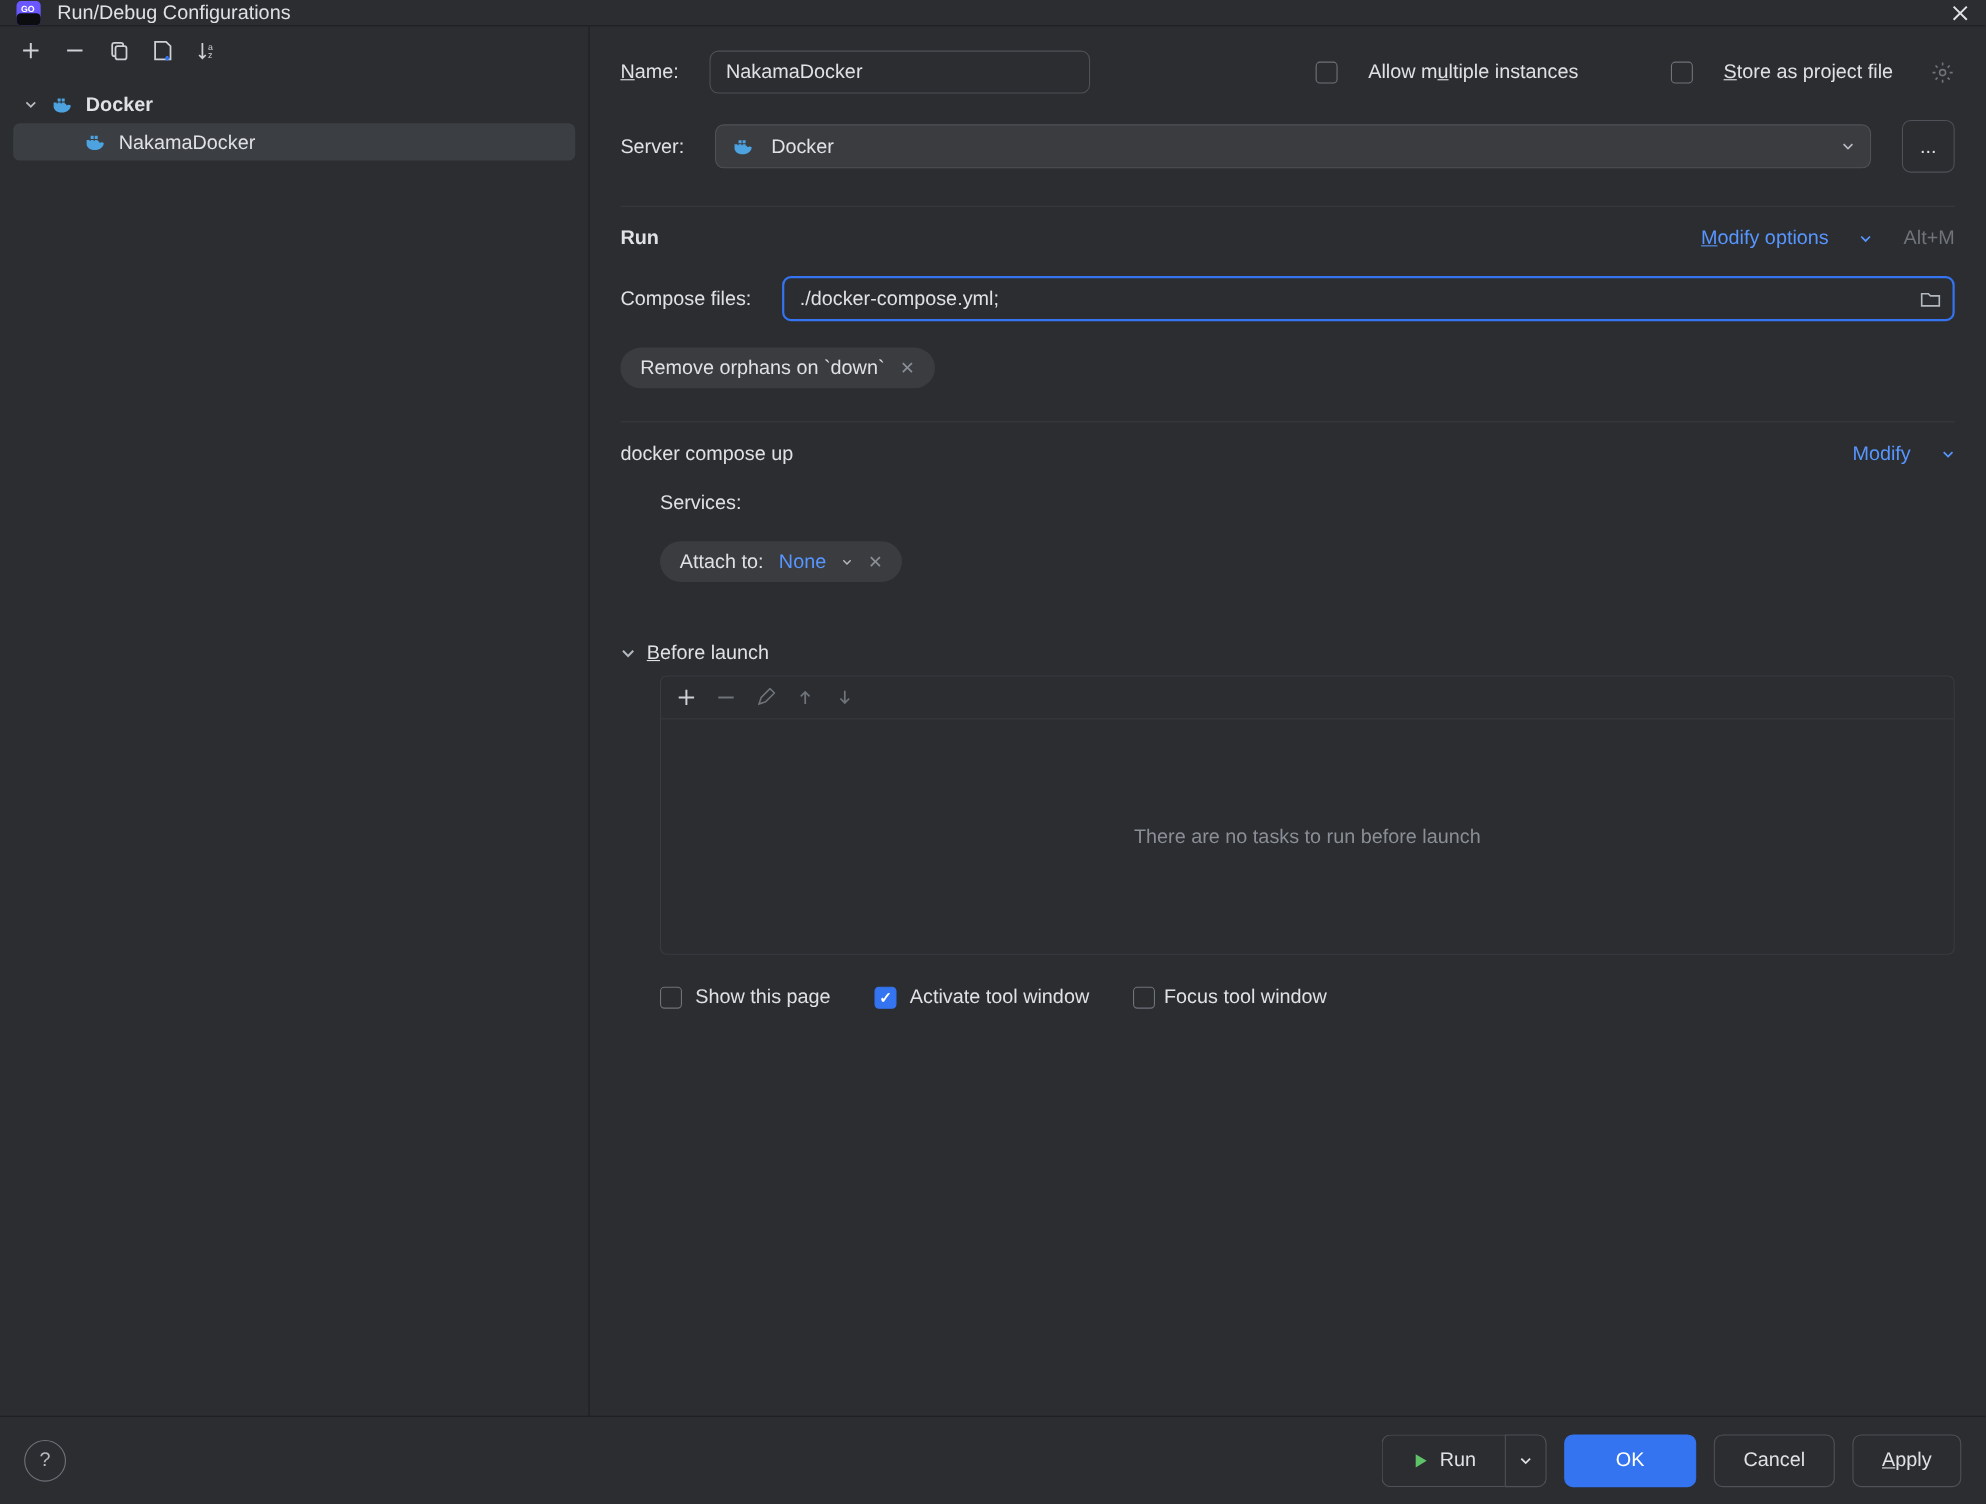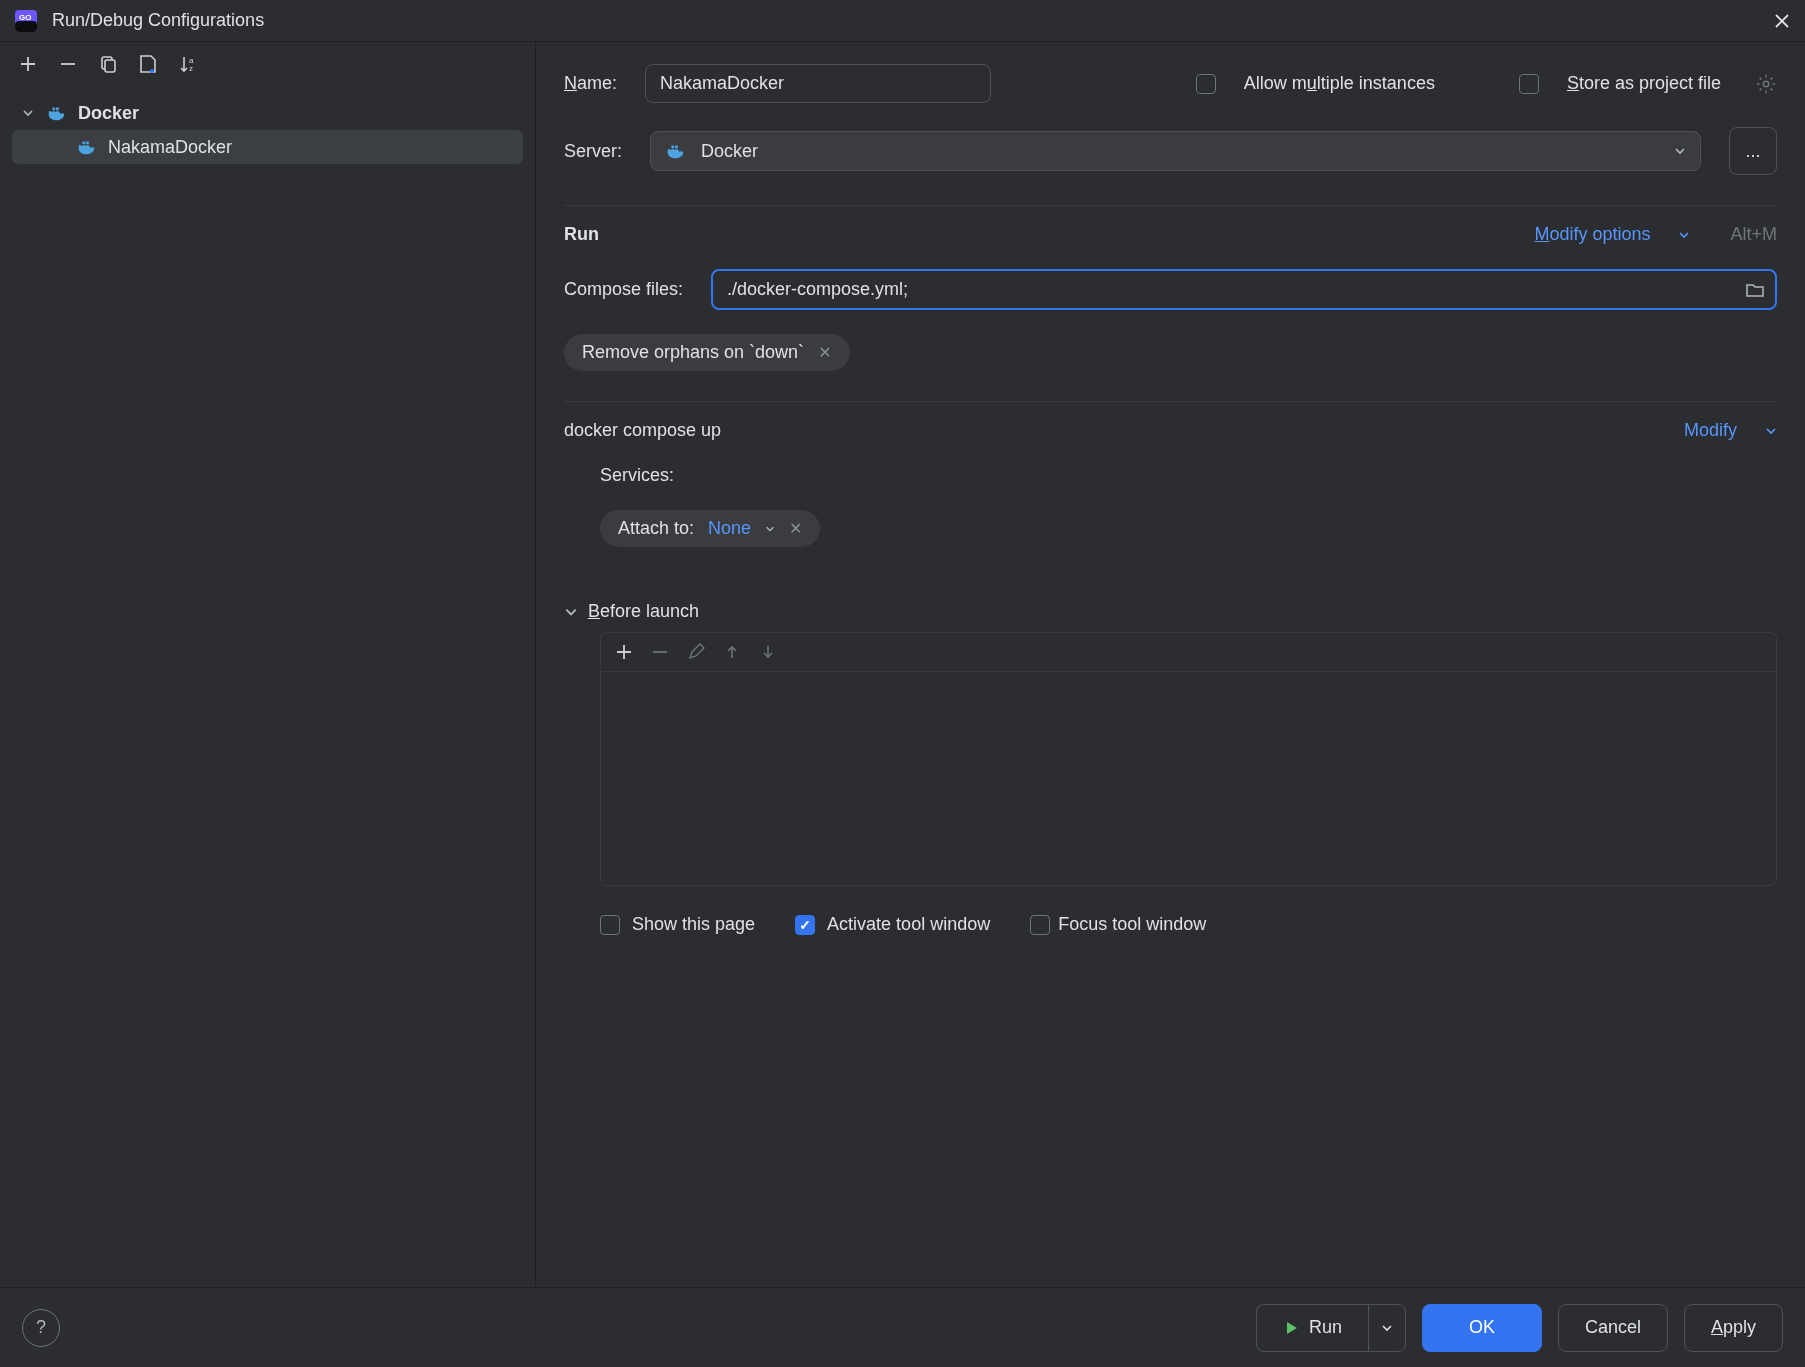--- a/index.html
+++ b/index.html
@@ -8,21 +8,21 @@
     background: #2b2d30;
     color: #dfe1e5;
     font-size: 18px;
     width: 1805px;
     height: 1367px;
     overflow: hidden;
     display: flex;
     flex-direction: column;
   }
   .titlebar {
-    height: 42px;
+    height: 24px;
     display: flex;
     align-items: center;
     padding: 0 14px;
     gap: 14px;
     border-bottom: 1px solid #1e1f22;
   }
   .titlebar .close { margin-left: auto; cursor: pointer; }
   .app-icon { width: 24px; height: 24px; }
   .body {
     flex: 1;
@@ -89,21 +89,21 @@
   }
   .select .chev { margin-left:auto; }
   .btn-sq {
     width:48px; height:48px; border:1px solid #4e5157; border-radius:8px;
     display:flex; align-items:center; justify-content:center; cursor:pointer;
     color:#dfe1e5;
   }
   .section-divider { border-top:1px solid #393b40; margin-top:6px; padding-top:18px;}
   .section-title { font-weight:600; }
   .link { color:#5796ff; cursor:pointer; }
-  .shortcut { color:#6f737a; margin-left:12px;}
+  .shortcut { color:#6f737a; margin-left:0;}
   .chip {
     background:#3a3c40; border-radius:999px; padding:8px 18px;
     display:inline-flex; align-items:center; gap:14px;
   }
   .chip .x { color:#8a8e96; cursor:pointer; font-size:16px;}
   .chip .attach-val { color:#5796ff; }
   .input-wrap { position:relative; flex:1; display:flex;}
   .input-wrap .inner-icon { position:absolute; right:12px; top:50%; transform:translateY(-50%); color:#b4b8bf; cursor:pointer;}
   .input-wrap .inner-icon.plus { right:48px; }
   .before-panel {
@@ -349,20 +349,21 @@
               <svg width="18" height="18" viewBox="0 0 18 18">
                 <path d="M9 15V4M5 8l4-4 4 4" stroke="#6f737a" stroke-width="1.6" fill="none"></path>
               </svg>
             </span>
           <span class="ico">
               <svg width="18" height="18" viewBox="0 0 18 18">
                 <path d="M9 3v11M5 10l4 4 4-4" stroke="#6f737a" stroke-width="1.6" fill="none"></path>
               </svg>
             </span>
         </div>
+        <div class="before-body">There are no tasks to run before launch</div>
       </div>
     </div>
 
     <div class="footer-checks" style="margin-top:4px; margin-bottom:20px">
       <div class="row" style="gap:12px">
         <span class="checkbox"></span>
         <span>Show this page</span>
       </div>
       <div class="row" style="gap:12px">
         <span class="checkbox checked"></span>

